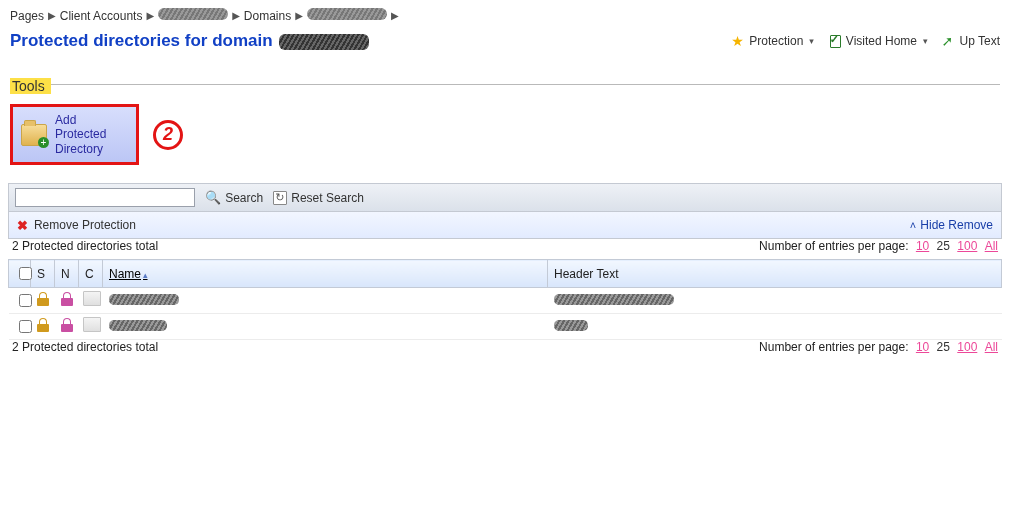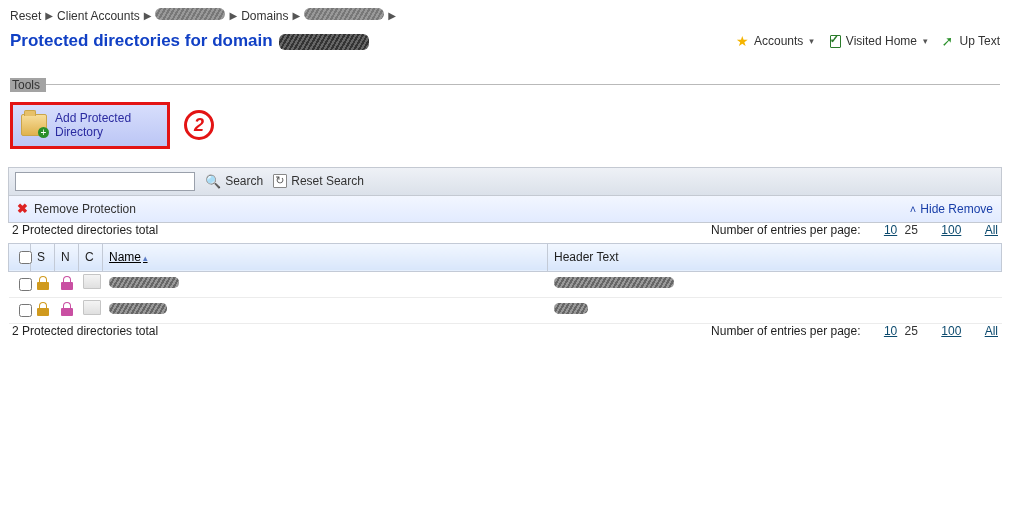--- a/index.html
+++ b/index.html
@@ -47,25 +47,25 @@
   .top-actions .ta { display: flex; align-items: center; gap: 4px; cursor: pointer; }
   .ico { display:inline-block; width:14px; height:14px; position:relative; }
   .ico-star { color:#f5b400; font-size:14px; line-height:14px; }
   .ico-visited::before { content:''; position:absolute; left:2px; top:1px; width:9px; height:11px; background:#fff; border:1px solid #2a7a2a; border-radius:1px;}
   .ico-visited::after { content:'✓'; position:absolute; left:2px; top:-1px; font-size:11px; color:#2a7a2a; font-weight:bold; }
   .ico-up { color:#2a902a; font-size:14px; line-height:14px; }
   .caret { font-size: 9px; color:#555; margin-left:2px;}
   
   .tools-section { margin: 18px 2px 8px 2px; position: relative; }
   .tools-line { height:1px; background:#b9b9b9; position:relative; top:7px; }
-  .tools-label { position:relative; display:inline-block; background:#a3a3a3; padding:0 6px 0 2px; color:#333; font-size:12px; }
+  .tools-label { position:relative; display:inline-block; background:#fde047; padding:0 6px 0 2px; color:#333; font-size:14px; }
   .tools-body { margin-top: 10px; display:flex; align-items:center; gap:8px; }
   .add-btn {
     display:flex; align-items:center; gap:8px;
-    width: 160px;
+    width: 129px;
     padding: 6px 8px;
     background: linear-gradient(#d7defc,#bcc6f5);
     border: 3px solid #e31414;
     color: #2a2aa0;
     cursor:pointer;
     line-height: 1.2;
   }
   .folder-ico {
     width:26px; height:22px; position:relative; flex:0 0 auto;
     background: linear-gradient(#f7dd9a,#e0b24e);
@@ -101,21 +101,21 @@
     display:flex; justify-content:space-between; align-items:center;
     padding:6px 8px;
     color:#333;
   }
   .remove-prot { display:flex; align-items:center; gap:6px; cursor:pointer; }
   .ico-x { color:#d22; font-size:13px; line-height:13px; font-weight:bold; }
   .hide-search { display:flex; align-items:center; gap:4px; color:#183ea8; cursor:pointer; }
   .hide-search .chev { color:#183ea8; font-size:11px;}
   
   .summary-row { display:flex; justify-content:space-between; align-items:center; padding:0 4px 6px 4px; }
-  .pager a { color:#0c4a6e; text-decoration:underline; margin-left:20px; }
+  .pager a { color:#ec4899; text-decoration:underline; margin-left:4px; }
   .pager .cur { color:#333; text-decoration:none; margin-left:4px; }
   
   table.grid { width:100%; border-collapse:collapse; table-layout:fixed; }
   table.grid th {
     background: linear-gradient(#f2f7ff,#d8e6fb);
     border:1px solid #c3cad6;
     font-weight:normal; text-align:left; padding:4px 6px; font-size:12px;
   }
   table.grid th.sorted { color:#000;text-decoration:underline; }
   .sort-arrow { font-size:9px; color:#5a7bc5; margin-left:2px;}
@@ -131,41 +131,41 @@
   .folders-off { width:16px;height:13px;display:inline-block;background:linear-gradient(#e5e5e5,#cfcfcf);border:1px solid #b9b9b9;border-radius:1px;position:relative;}
   .folders-off::before{content:'';position:absolute;left:-3px;top:-3px;width:16px;height:13px;background:linear-gradient(#f4f4f4,#e0e0e0);border:1px solid #c5c5c5;border-radius:1px;}
   .cell-smudge { height:11px; border-radius:5px; background: repeating-linear-gradient(120deg,#666 0 2px,#999 2px 4px); display:inline-block; }
 </style>
 </head>
 <body>
 
 <div class="wrap">
 
   <div class="breadcrumb">
-    <a>Reset</a>
+    <a>Pages</a>
     <span class="bc-sep">▶</span>
     <a>Client Accounts</a>
     <span class="bc-sep">▶</span>
     <a><span class="smudge" style="width:70px"></span></a>
     <span class="bc-sep">▶</span>
     <a>Domains</a>
     <span class="bc-sep">▶</span>
     <a><span class="smudge" style="width:80px"></span></a>
     <span class="bc-sep">▶</span>
   </div>
 
   <div class="page-title-row">
     <div class="page-title">
       <span>Protected directories for domain</span>
       <span class="smudge" style="width:90px;vertical-align:middle;margin-left:2px"></span>
     </div>
     <div class="top-actions">
       <div class="ta">
         <span class="ico ico-star">★</span>
-        <span>Accounts</span>
+        <span>Protection</span>
         <span class="caret">▾</span>
       </div>
       <div class="ta">
         <span class="ico ico-visited"></span>
         <span>Visited Home</span>
         <span class="caret">▾</span>
       </div>
       <div class="ta">
         <span class="ico ico-up">➚</span>
         <span>Up Text</span>

